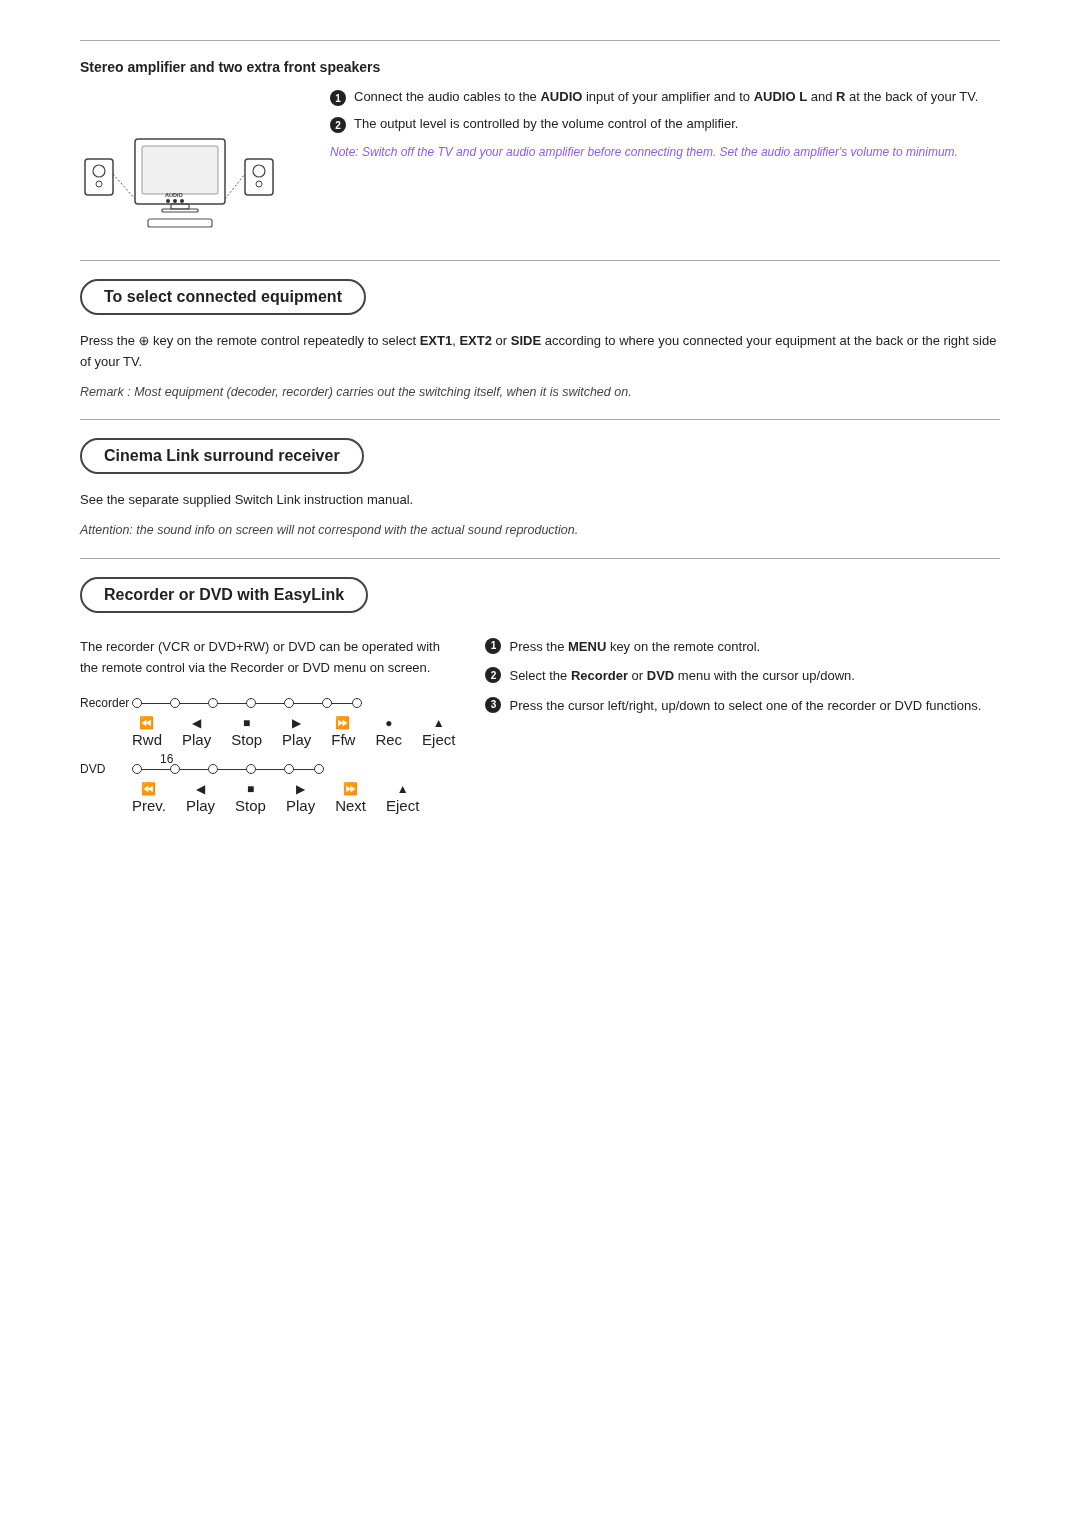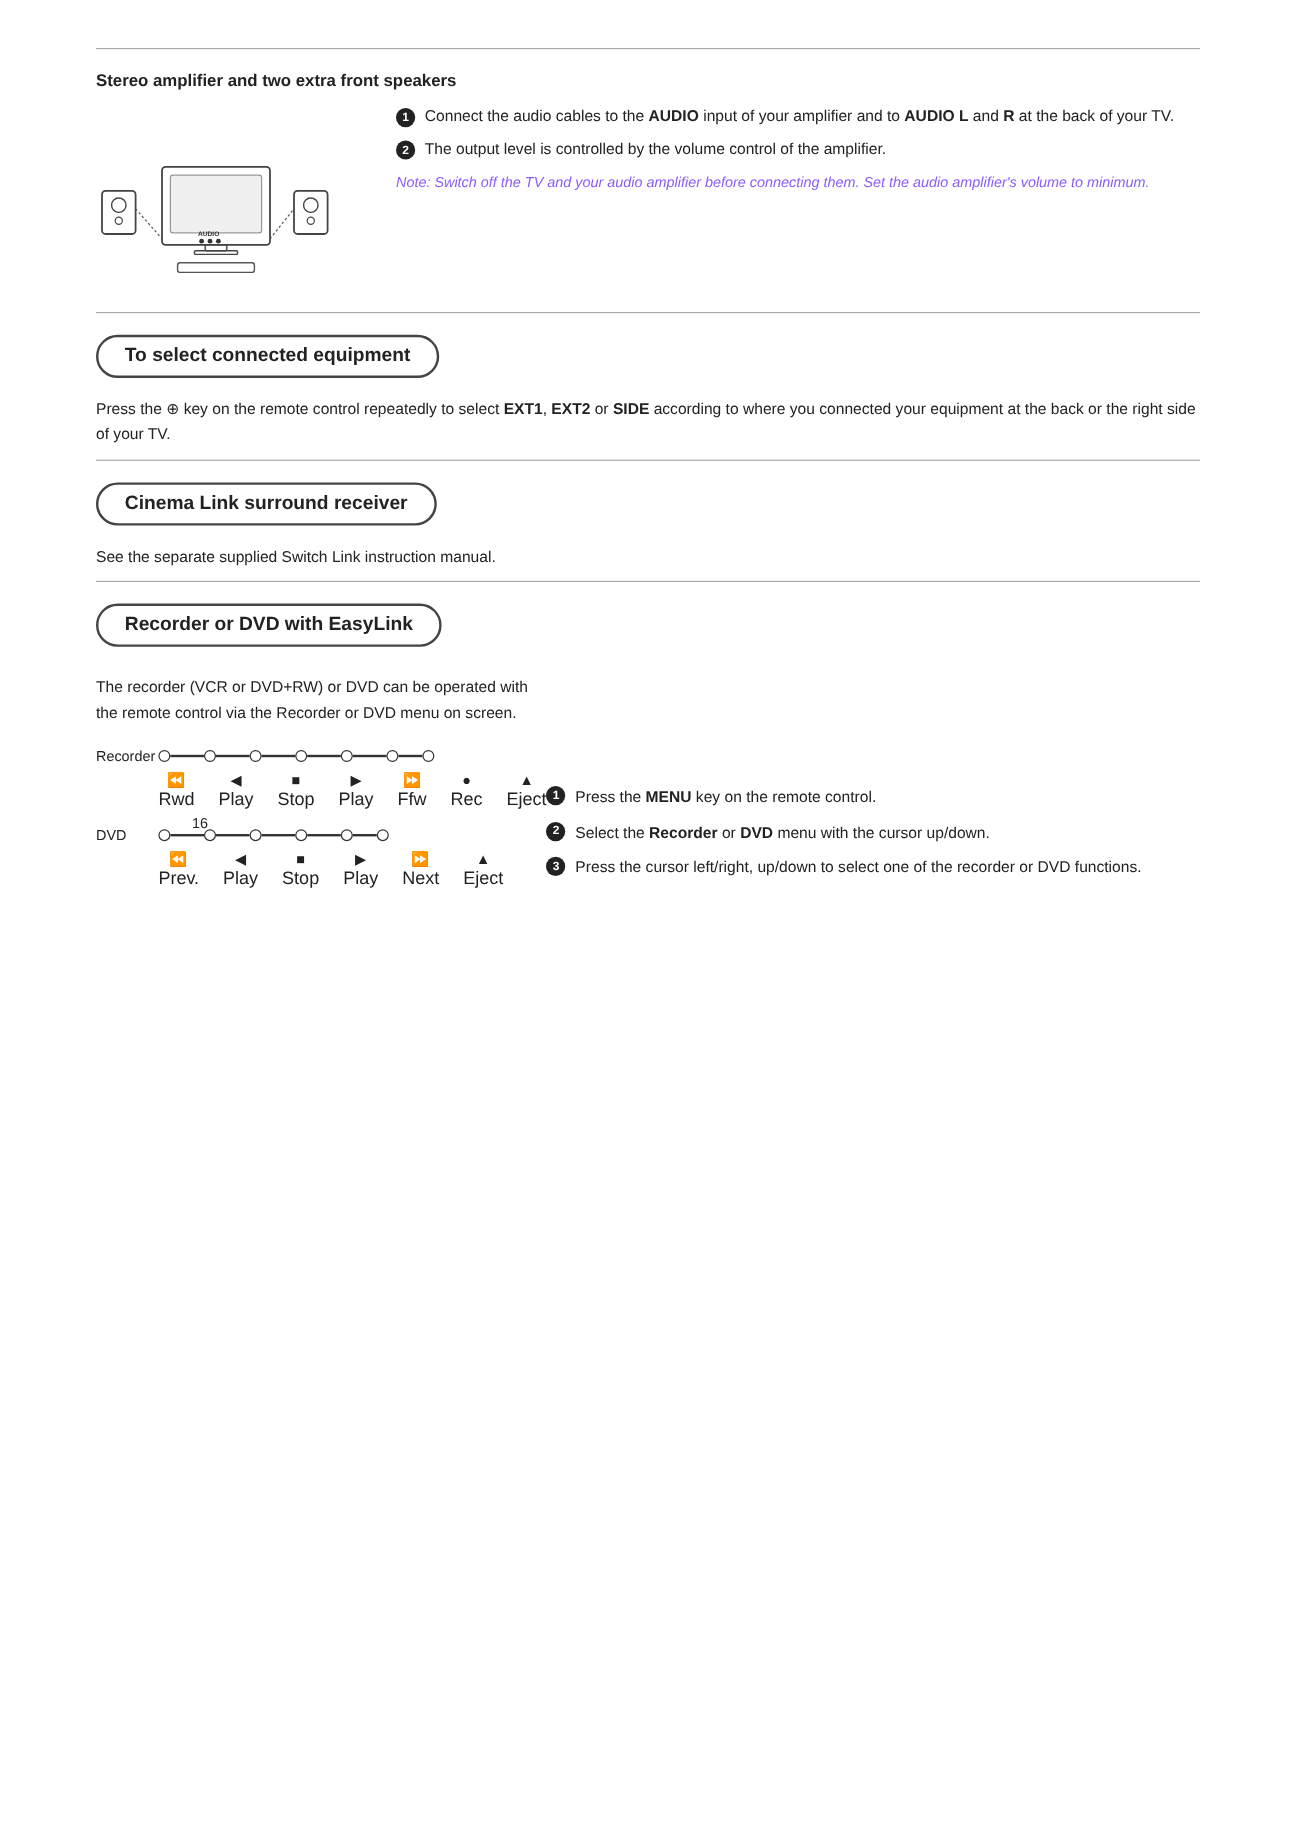--- a/index.html
+++ b/index.html
@@ -101,21 +101,22 @@
       line-height: 1.5;
       margin-bottom: 18px;
     }
 
     
     .easylink-section {
       margin-top: 0;
     }
     .easylink-content {
       display: flex;
-      align-items: flex-end;
+      gap: 30px;
+      align-items: flex-start;
       margin-top: 8px;
     }
     .easylink-left {
       flex: 0 0 320px;
     }
     .easylink-right {
       flex: 1;
     }
     .easylink-desc {
       font-size: 13px;
@@ -253,26 +254,28 @@
       </div>
     </div>
   </div>
 
   <div class="section-block">
     <div class="section-rule"></div>
     <div class="section-header-box">To select connected equipment</div>
     <p class="body-text">
       Press the ⊕ key on the remote control repeatedly to select <strong>EXT1</strong>, <strong>EXT2</strong> or <strong>SIDE</strong> according to where you connected your equipment at the back or the right side of your TV.
     </p>
+    <p class="body-text-italic">Remark : Most equipment (decoder, recorder) carries out the switching itself, when it is switched on.</p>
   </div>
 
   <div class="section-block">
     <div class="section-rule"></div>
     <div class="section-header-box">Cinema Link surround receiver</div>
     <p class="body-text">See the separate supplied Switch Link instruction manual.</p>
+    <p class="body-text-italic">Attention: the sound info on screen will not correspond with the actual sound reproduction.</p>
   </div>
 
   <div class="section-block easylink-section">
     <div class="section-rule"></div>
     <div class="section-header-box">Recorder or DVD with EasyLink</div>
     <div class="easylink-content">
       <div class="easylink-left">
         <p class="easylink-desc">The recorder (VCR or DVD+RW) or DVD can be operated with the remote control via the Recorder or DVD menu on screen.</p>
 
         <div class="transport-diagram">

